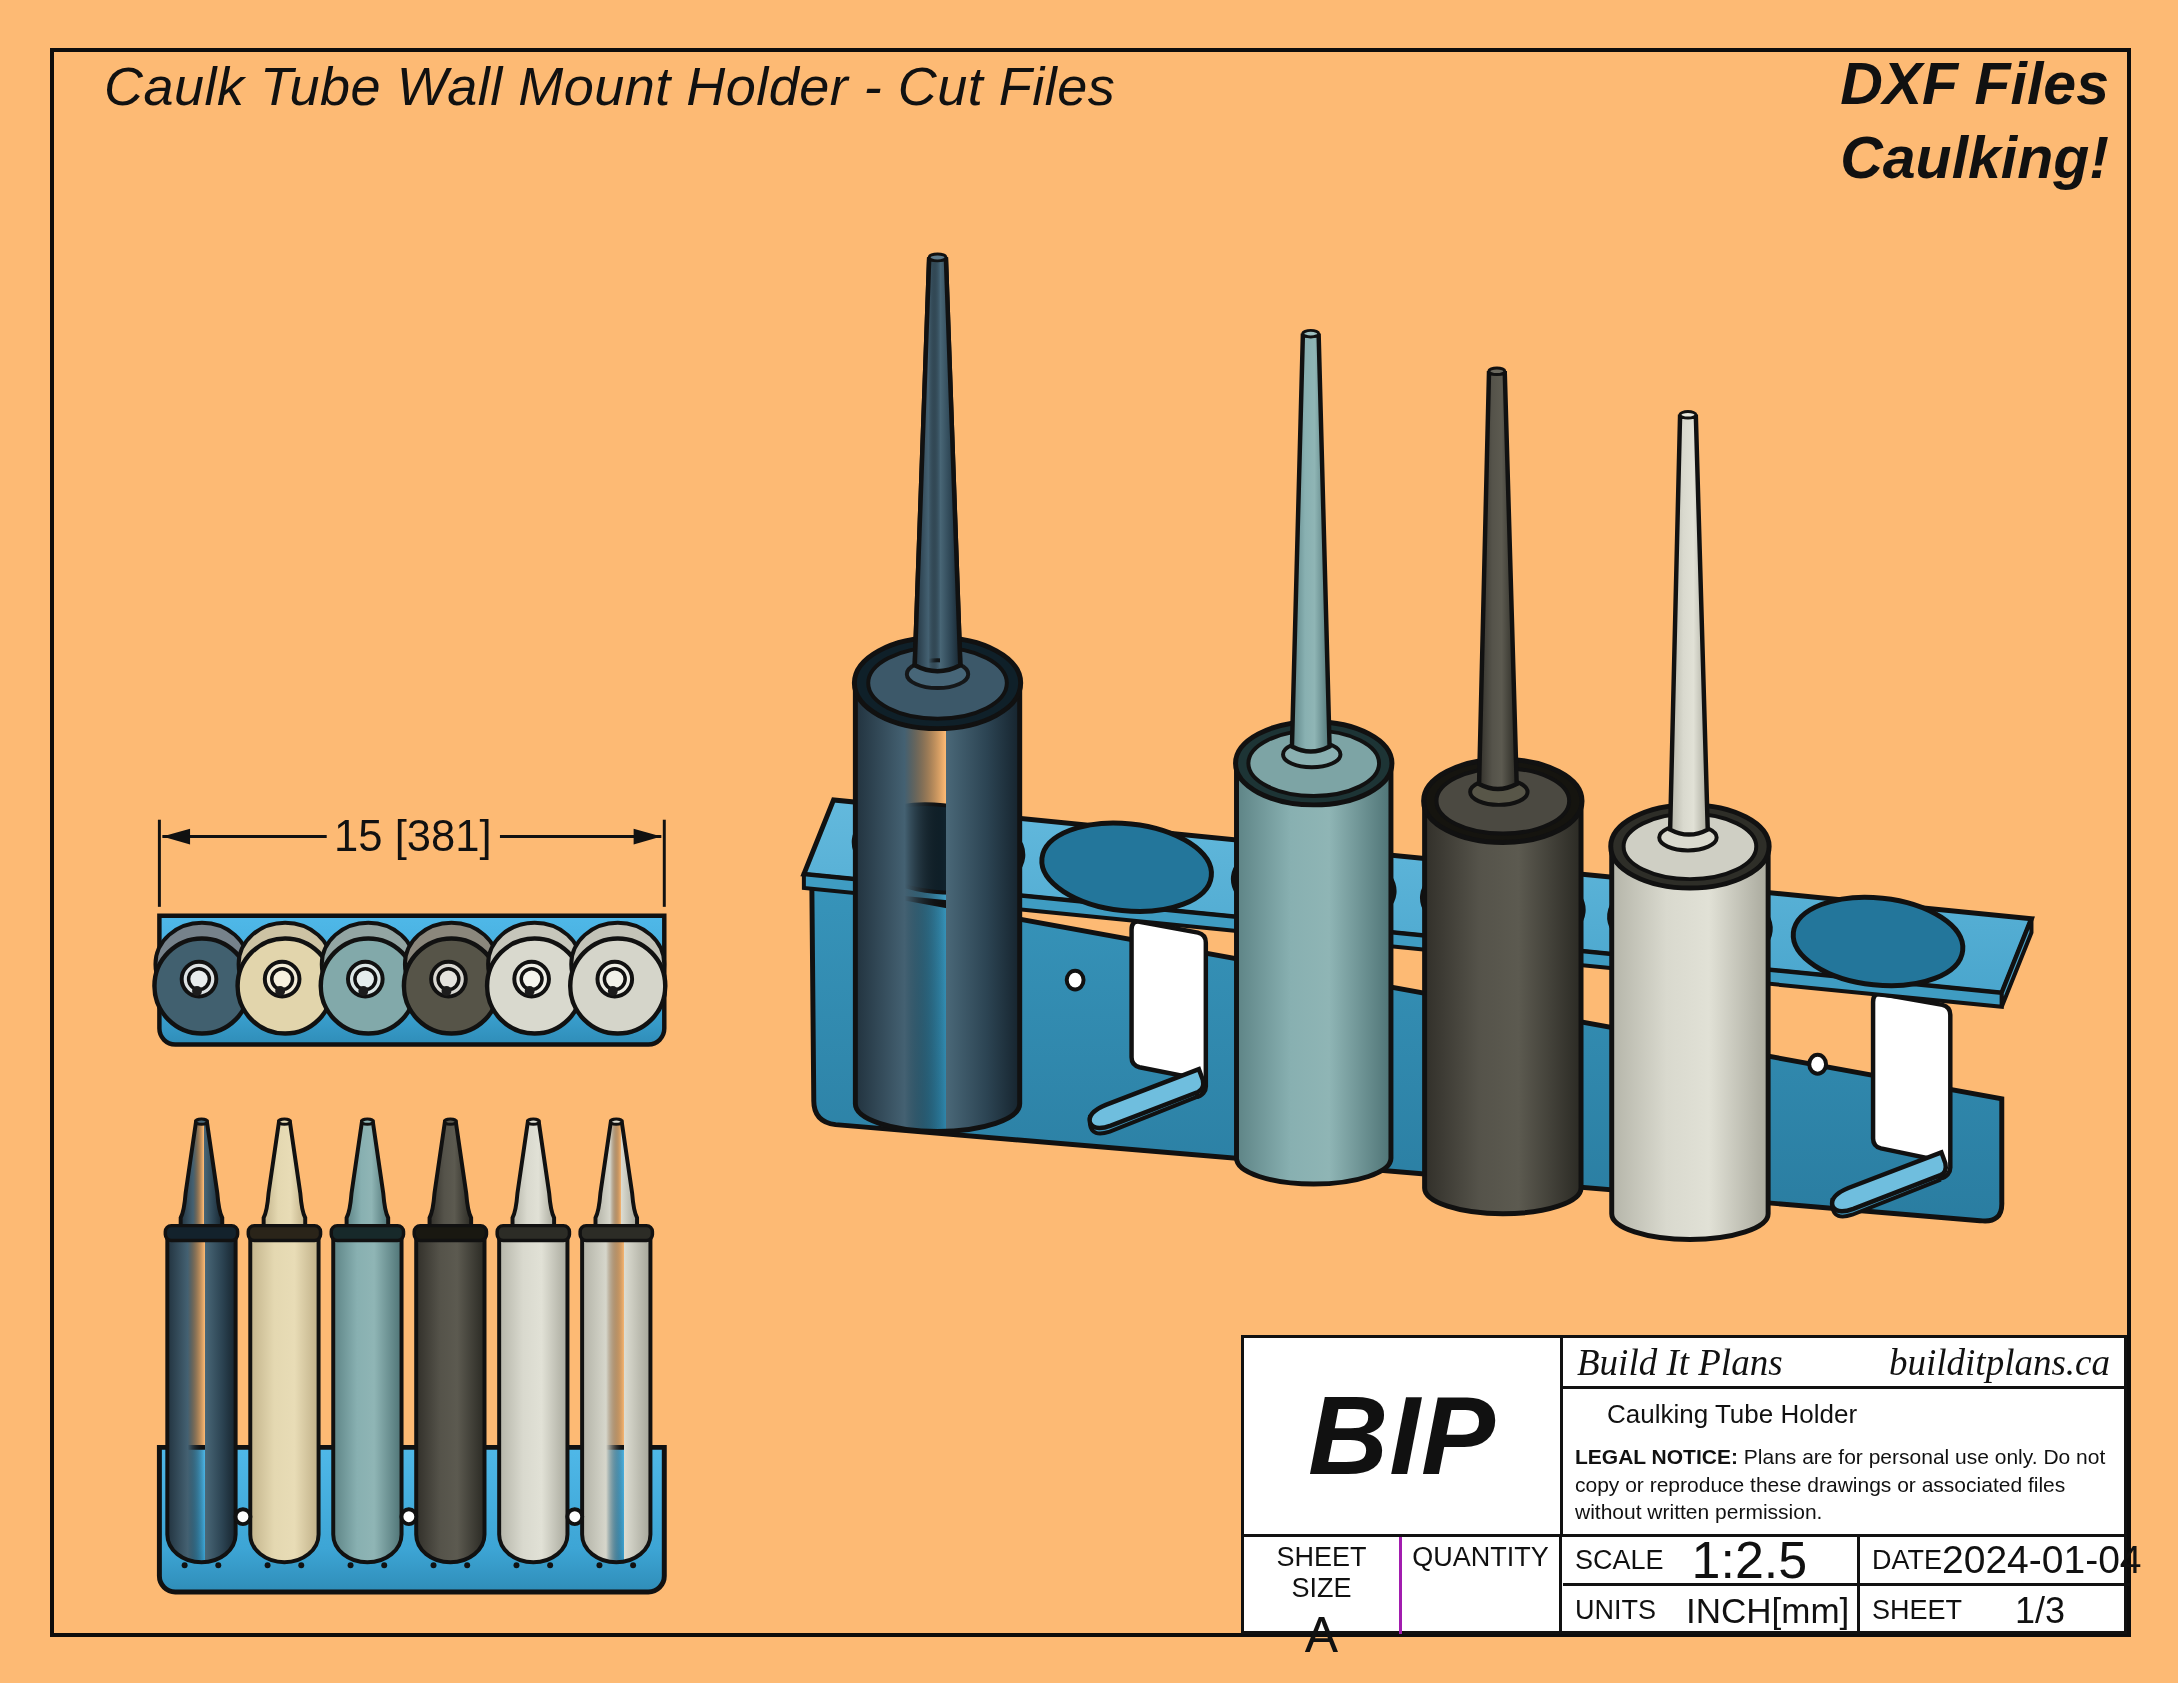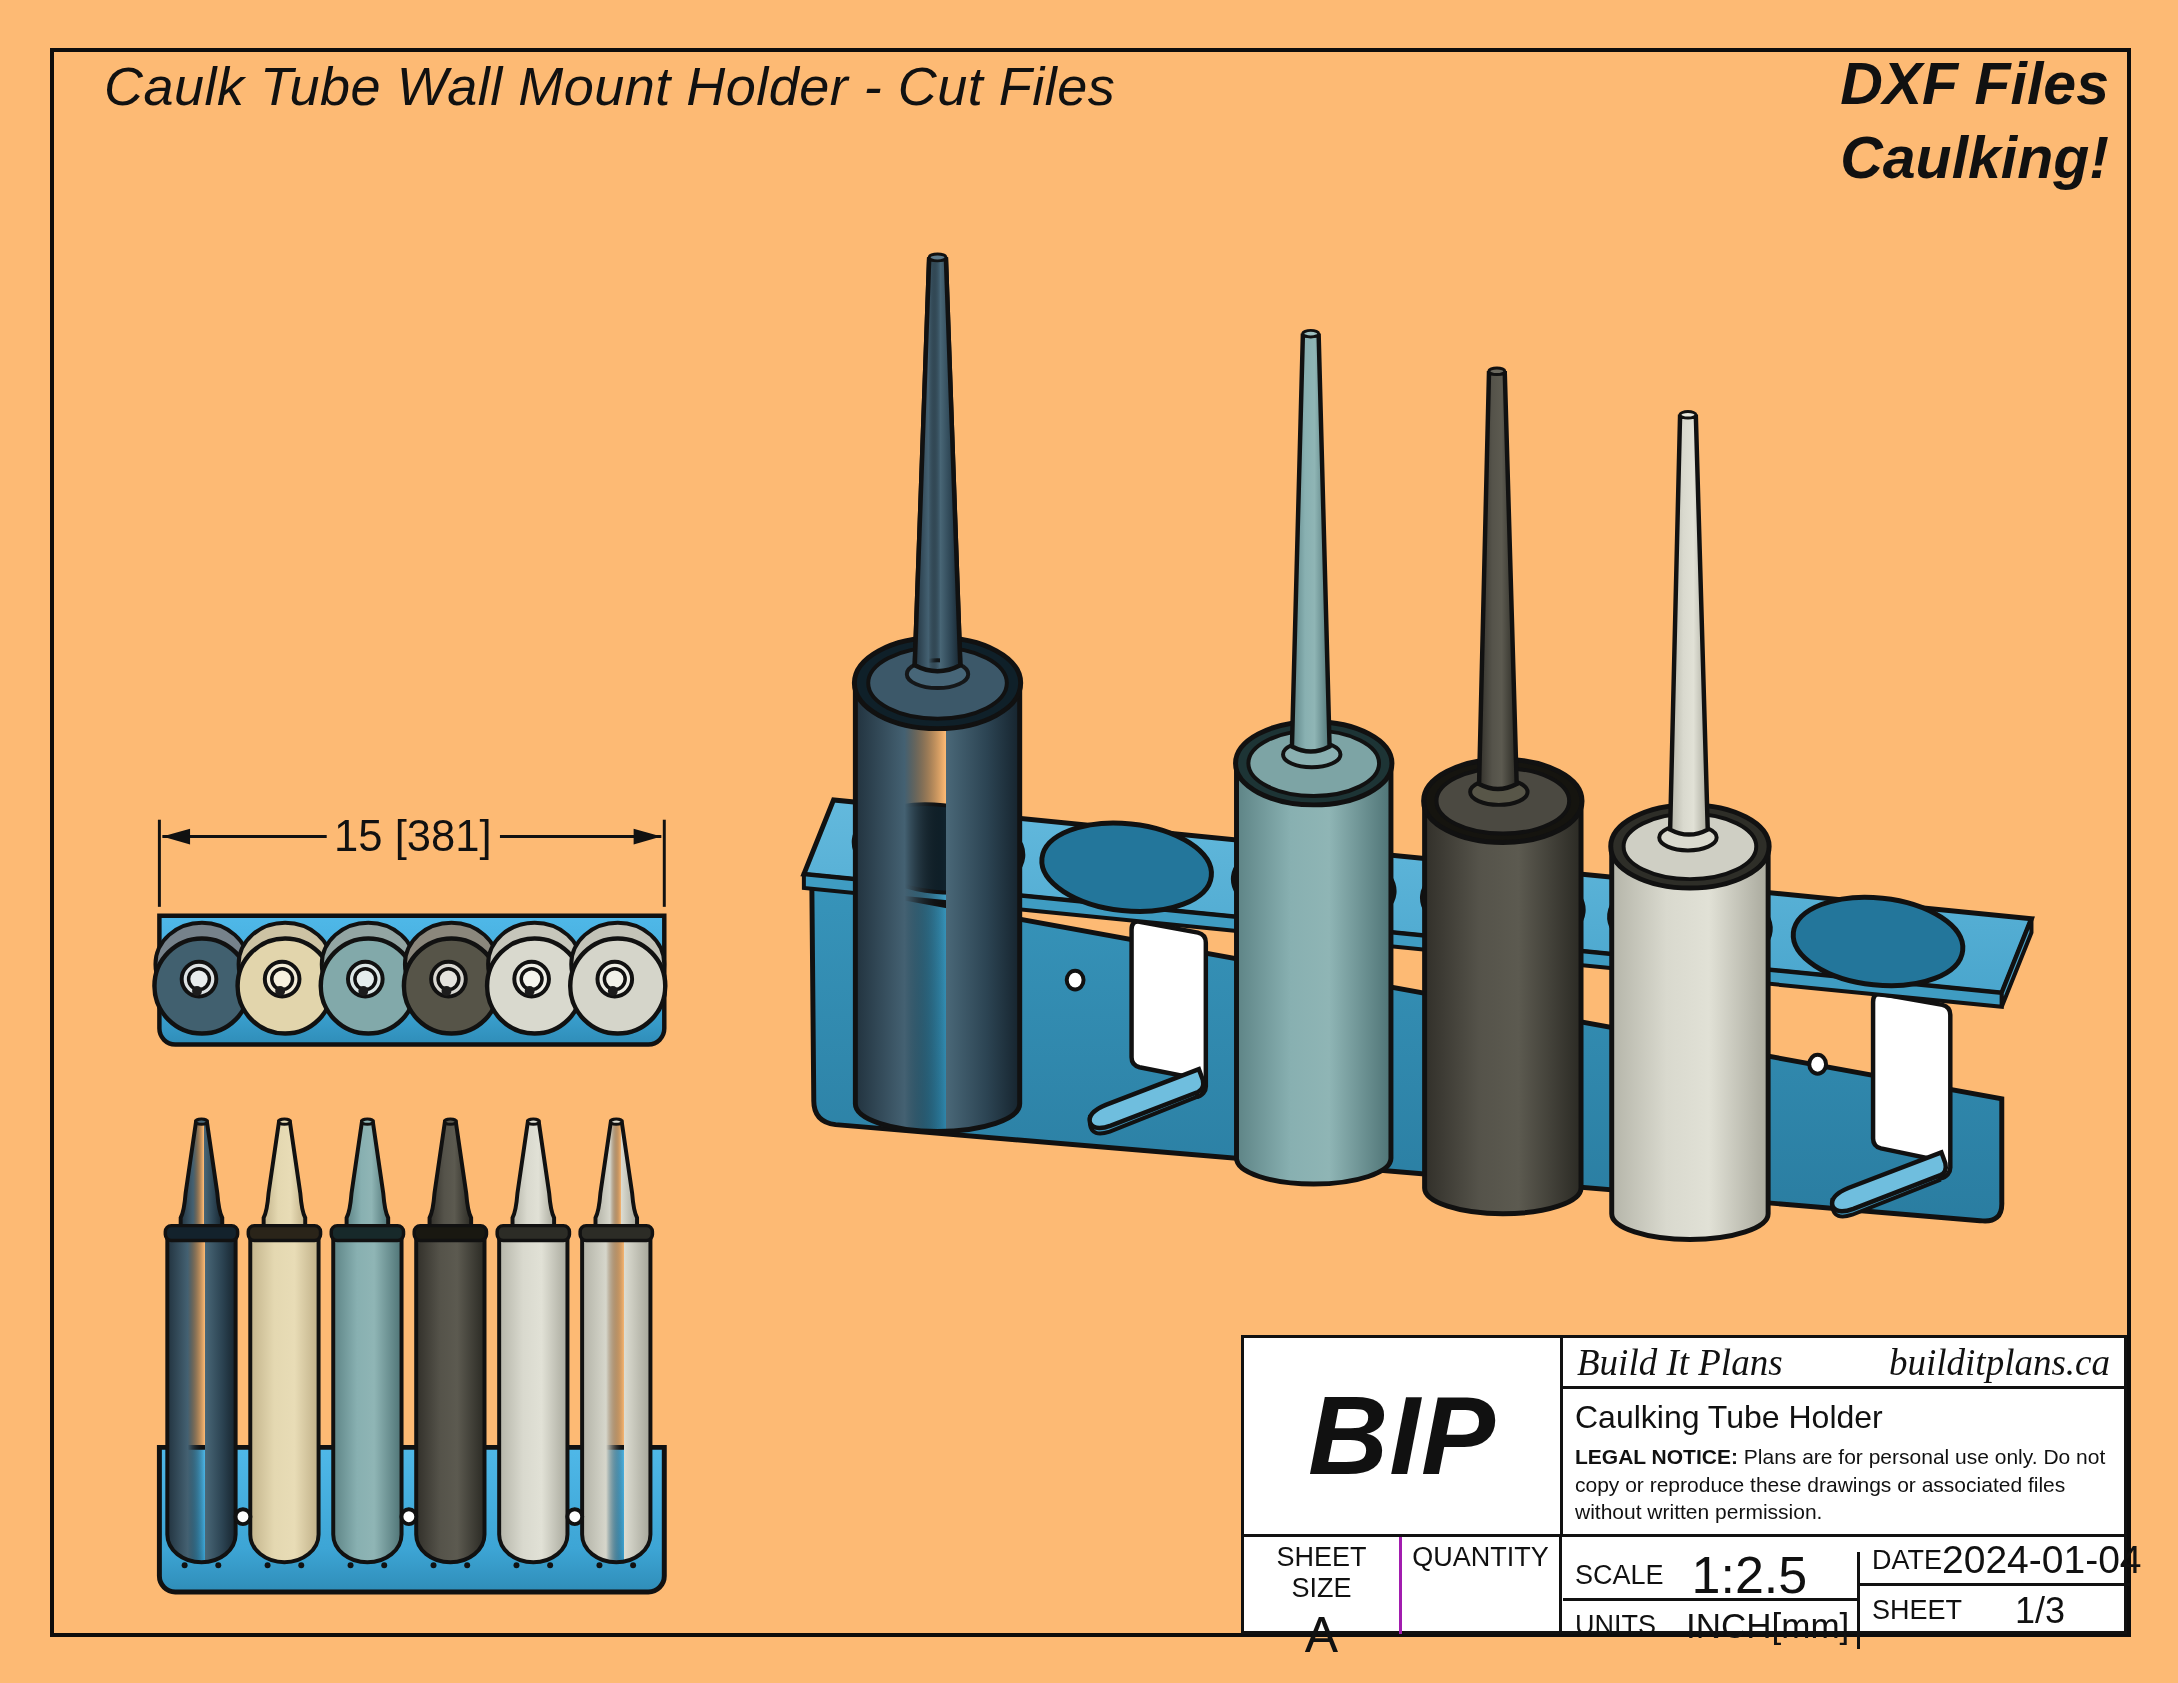--- a/index.html
+++ b/index.html
@@ -12,29 +12,29 @@
   svg{position:absolute;left:0;top:0;}
   text{font-family:"Liberation Sans",sans-serif;}
 
   
   .tblock{position:absolute;left:1241px;top:1335px;width:886px;height:299px;box-sizing:border-box;border:3px solid #111;background:#fff;}
   .tb-cell{position:absolute;box-sizing:border-box;}
   .tb-logo{left:0;top:0;width:319px;height:199px;border-right:3px solid #111;border-bottom:3px solid #111;display:flex;align-items:center;justify-content:center;}
   .tb-logo span{font-size:111px;font-weight:bold;font-style:italic;letter-spacing:1px;}
   .tb-top{left:319px;top:0;width:561px;height:51px;border-bottom:3px solid #111;display:flex;align-items:center;justify-content:space-between;padding:0 14px;font-size:37px;font-style:italic;font-family:Liberation Serif, serif;}
   .tb-title{left:319px;top:51px;width:561px;height:148px;border-bottom:3px solid #111;padding:8px 12px;}
-  .tb-title .dtitle{font-size:32px;margin-top:2px;}
+  .tb-title .dtitle{font-size:26px;margin-top:2px;margin-left:32px;}
   .tb-title .legal{position:absolute;left:12px;bottom:8px;width:540px;font-size:21px;line-height:1.32;}
   .tb-ss{left:0;top:199px;width:158px;height:97px;border-right:3px solid #a21caf;text-align:center;}
   .tb-ss .lbl{font-size:27px;margin-top:5px;}
   .tb-ss .val{font-size:50px;margin-top:2px;}
   .tb-qty{left:158px;top:199px;width:160px;height:97px;border-right:3px solid #111;text-align:center;}
   .tb-qty .lbl{font-size:27px;margin-top:5px;}
   .tb-qty .val{font-size:34px;}
-  .tb-su{left:319px;top:199px;width:297px;height:97px;border-right:3px solid #111;margin-top:15px;}
+  .tb-su{left:319px;top:199px;width:297px;height:97px;border-right:3px solid #111;}
   .tb-ds{left:616px;top:199px;width:270px;height:97px;}
   .tb-row{box-sizing:border-box;height:49px;display:flex;align-items:center;padding:0 12px;}
   .tb-row.first{border-bottom:3px solid #111;}
   .tb-row .lbl{font-size:27px;}
   .tb-row .big{font-size:52px;margin-left:28px;white-space:nowrap;}
   .tb-row .bigr{font-size:39px;margin-left:auto;padding-right:6px;white-space:nowrap;}
   .tb-row .mid{font-size:35px;margin-left:30px;white-space:nowrap;}
   .tb-row .ctr{font-size:36px;margin:9px auto;white-space:nowrap;}
 </style>
 </head>

